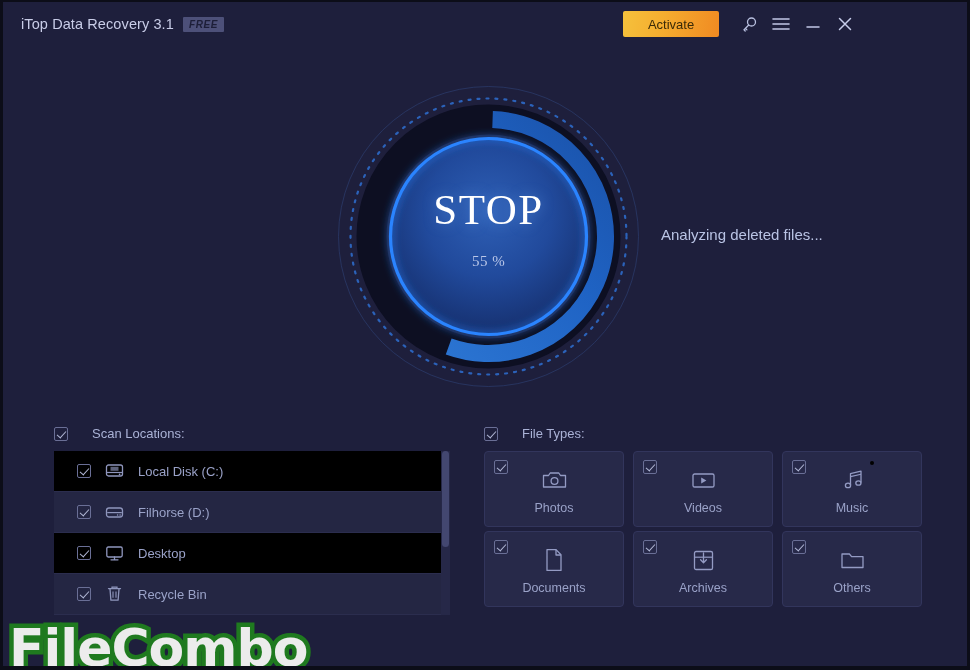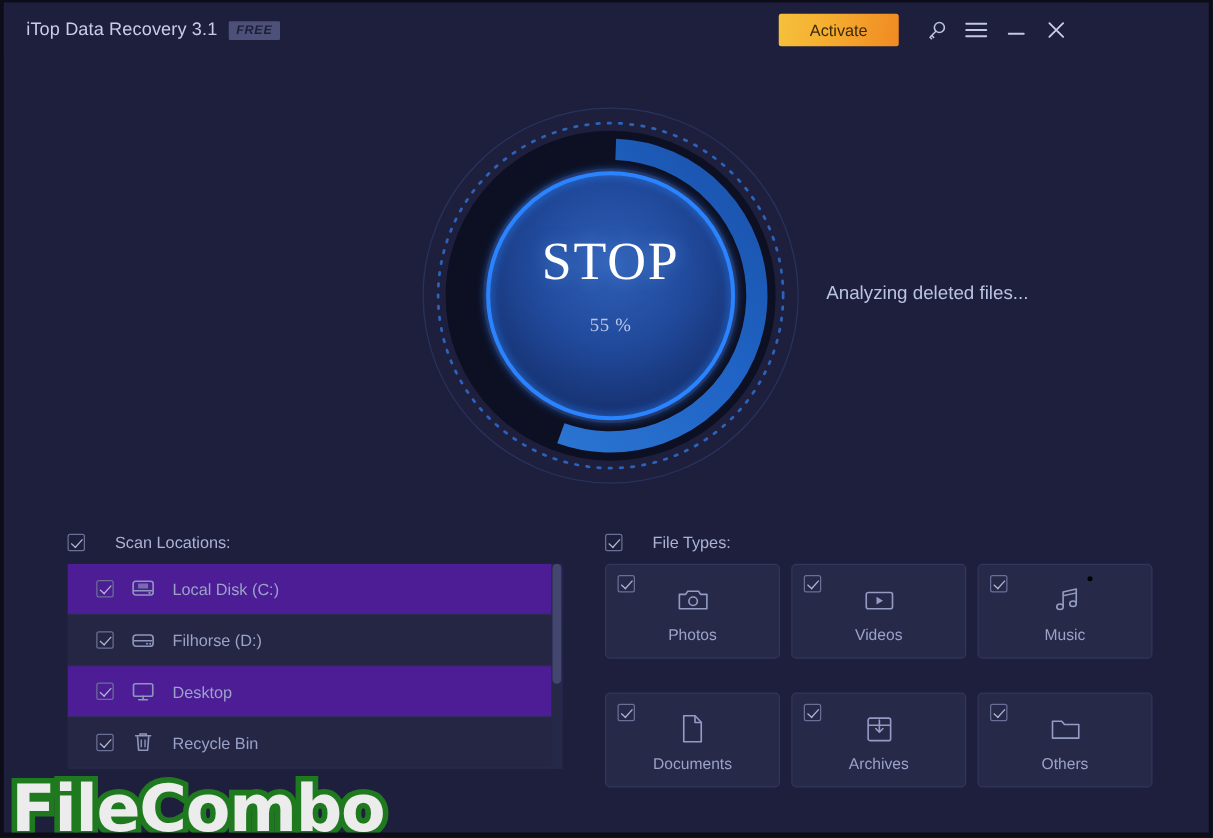--- a/index.html
+++ b/index.html
@@ -173,21 +173,21 @@
     overflow: hidden;
     position: relative;
   }
   .loc-row {
     height: 41px;
     display: flex;
     align-items: center;
     padding-left: 23px;
     gap: 14px;
     border-bottom: 1px solid #2b2d4e;
-    background: #4c1d95;
+    background: #000000;
     cursor: pointer;
   }
   .loc-row:nth-child(even) { background: #242643; }
   .loc-row .licon {
     width: 19px; height: 19px;
     display: flex; align-items: center; justify-content: center;
   }
   .loc-row .lname {
     color: #9aa2c8;
     font-size: 13px;
@@ -212,21 +212,21 @@
   .ft-panel {
     position: absolute;
     left: 481px; top: 12px;
     width: 437px;
   }
   .ft-grid {
     margin-top: 10px;
     display: grid;
     grid-template-columns: repeat(3, 140px);
     grid-template-rows: 76px 76px;
-    gap: 27px 9px;
+    gap: 4px 9px;
   }
   .ft-card {
     position: relative;
     background: #272949;
     border: 1px solid #32355c;
     border-radius: 4px;
     display: flex;
     flex-direction: column;
     align-items: center;
     justify-content: center;

